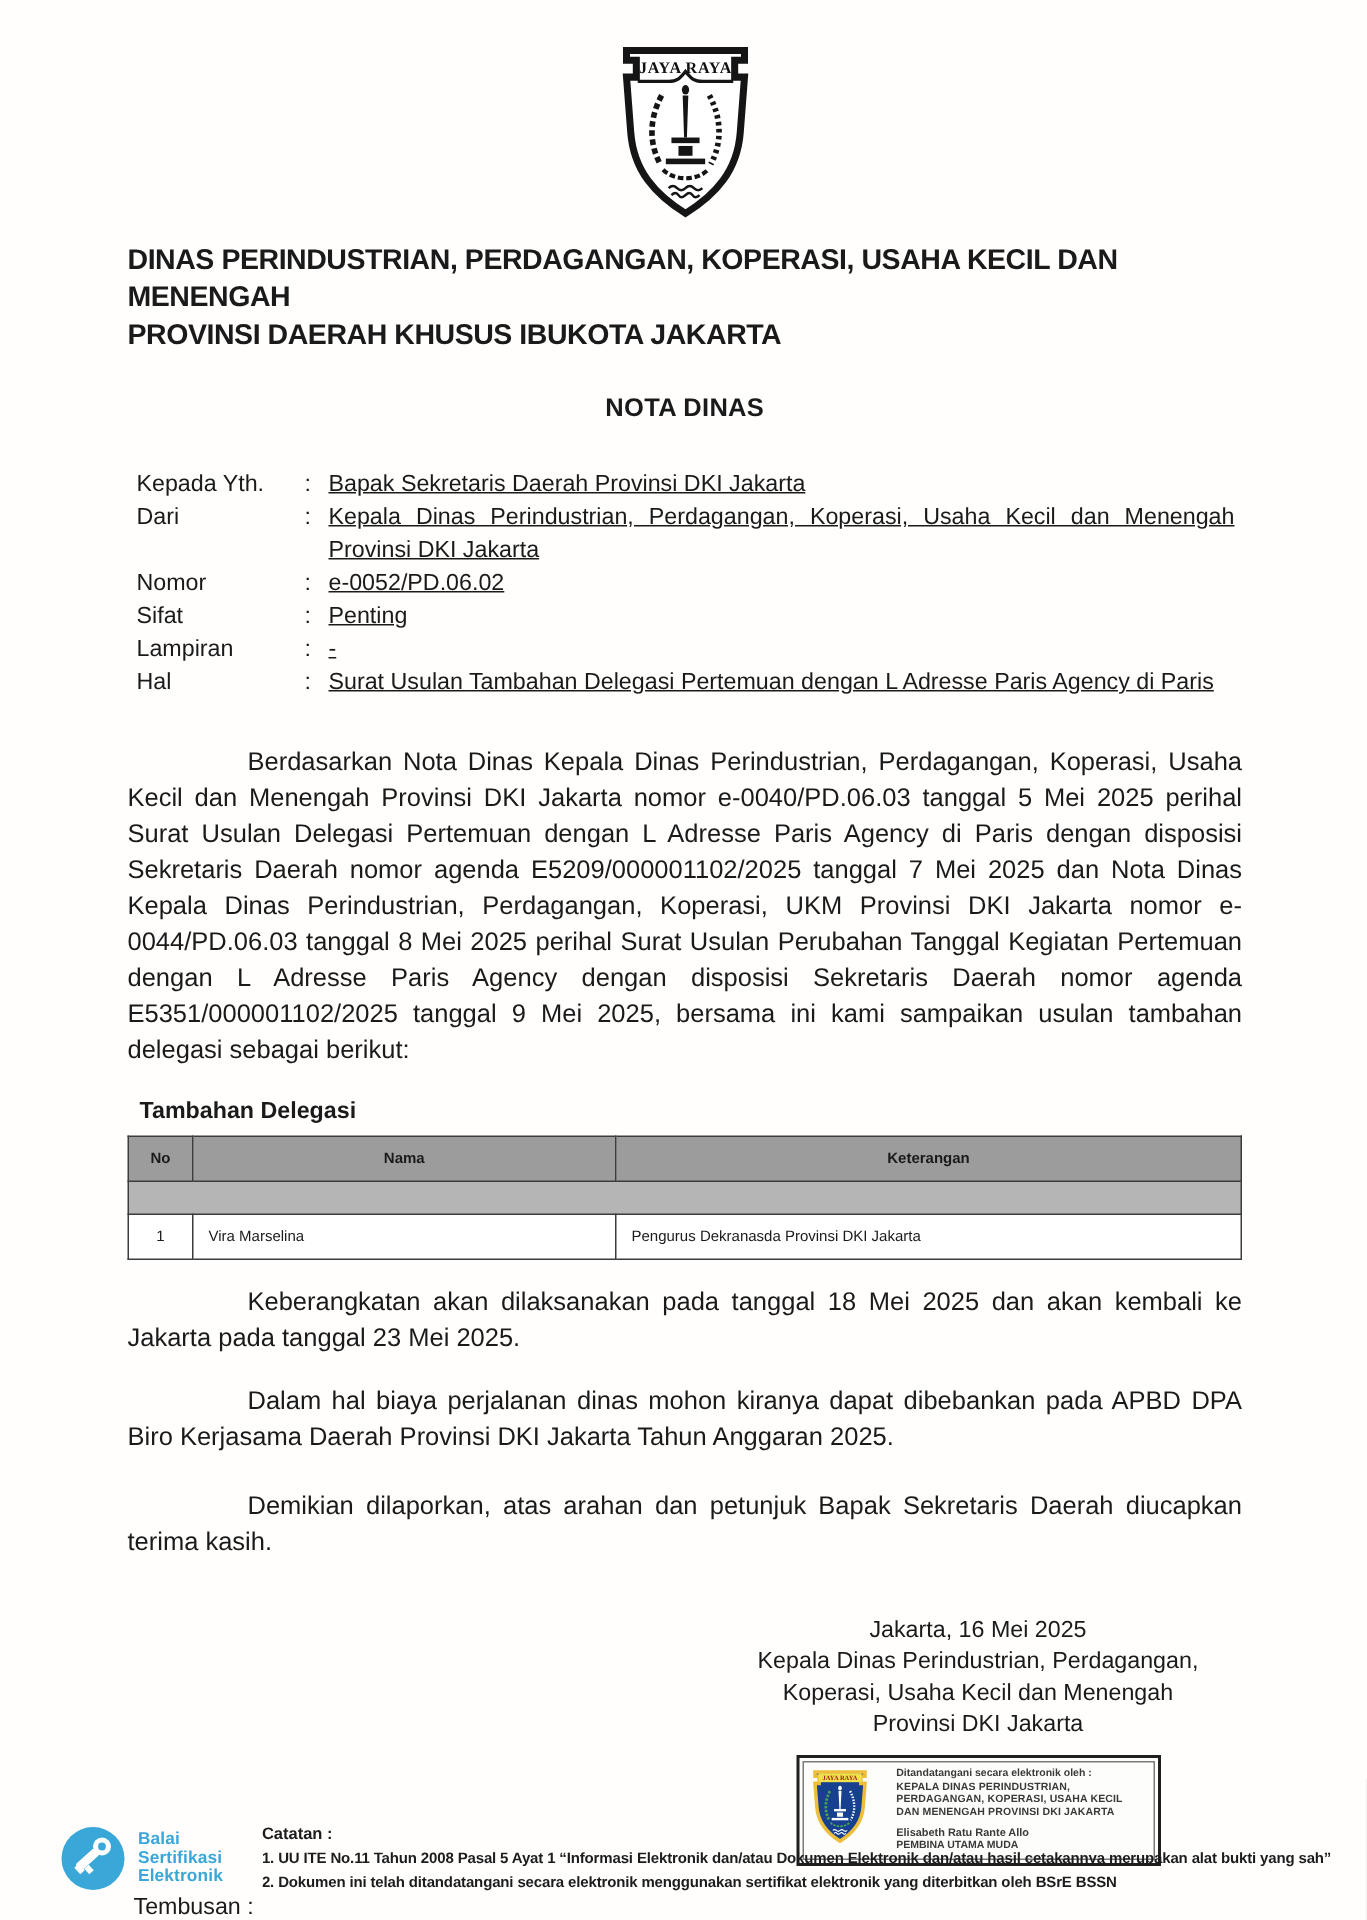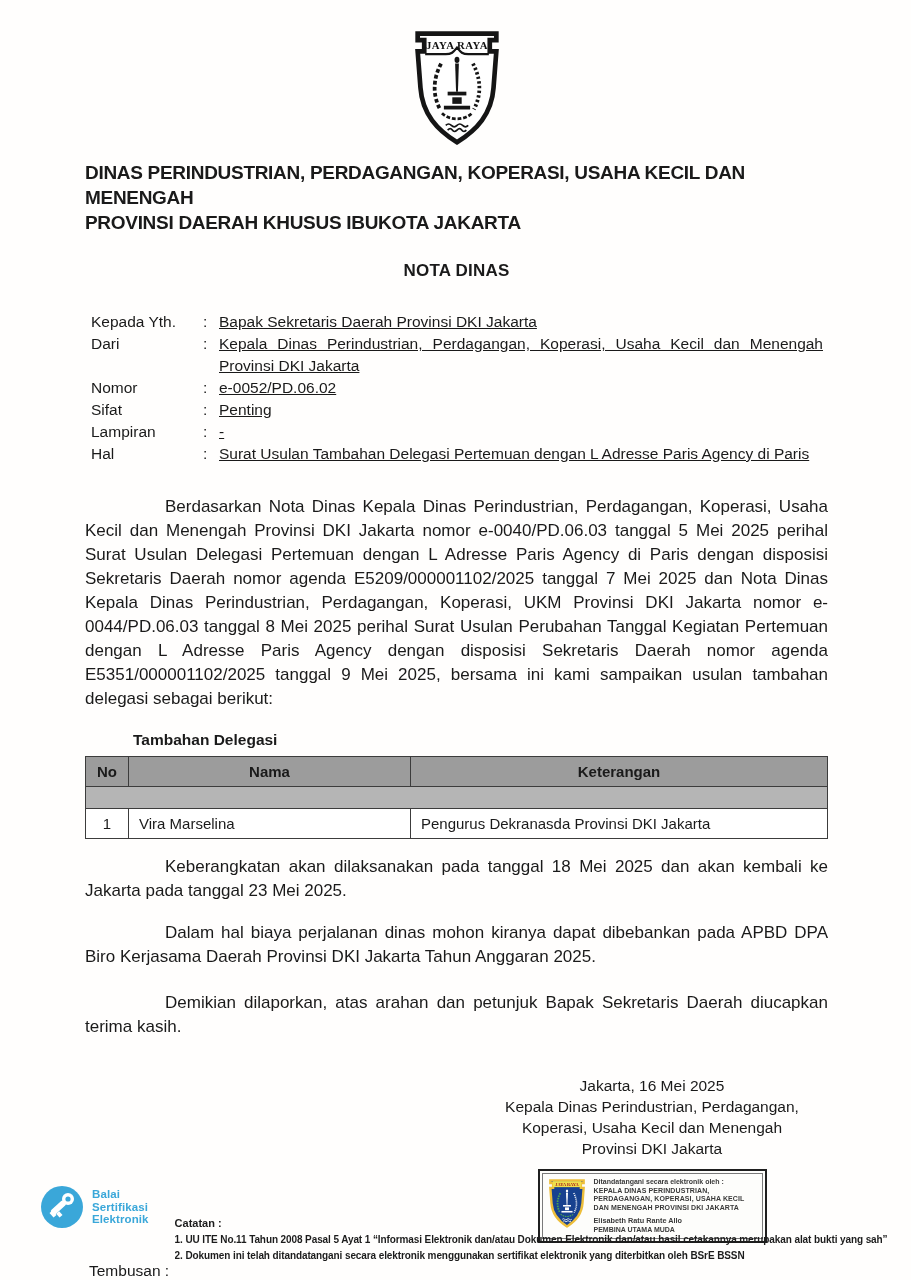--- a/index.html
+++ b/index.html
@@ -43,26 +43,26 @@
     font-size:17px; line-height:24px;
     text-align:justify;
     text-indent:80px;
   }
   .para.p1 { margin-top:30px; }
   .para.p2 { margin-top:16px; }
   .para.p3 { margin-top:18px; }
   .para.p4 { margin-top:22px; }
 
   
-  .table-title { margin-top:20px; padding-left:8px; font-size:15.5px; font-weight:bold;margin-left:40px; }
+  .table-title { margin-top:20px; padding-left:8px; font-size:15.5px; font-weight:bold; }
   table.delegasi {
     width:100%;
     margin-top:7px;
     border-collapse:collapse;
-    font-size:15px;
+    font-size:10px;
   }
   table.delegasi th, table.delegasi td { border:1.7px solid #3c3c3c; }
   table.delegasi th {
     background:#9c9c9c;
     font-weight:bold;
     height:27px;
     text-align:center;
   }
   table.delegasi .empty-row td { background:#b5b5b5; height:19px; }
   table.delegasi .data-row td { height:27px; background:#fff; }
@@ -79,24 +79,25 @@
     font-size:15.5px;
     line-height:21px;
   }
   .stamp-box {
     margin:10px auto 0 auto;
     width:212px;
     border:2px solid #1f1f1f;
     outline:1px solid #7a7a7a;
     outline-offset:-5px;
     background:#fdfdfb;
-    padding:7px 6px 6px 7px;
+    padding:7px 20px 6px 7px;
     display:flex;
     align-items:flex-start;
     text-align:left;
+    gap:11px;
   }
   .stamp-text { margin-left:7px; font-size:7px; line-height:8.6px; color:#3a3a3a; }
   .stamp-line1 { font-weight:600; }
   .stamp-caps { font-weight:bold; letter-spacing:0.1px; }
   .stamp-name { margin-top:5px; font-weight:bold; font-size:7.3px; }
   .stamp-rank { font-weight:bold; }
 
   
   .tembusan { margin-top:16px; font-size:15.5px; line-height:24px; }
   .tembusan-title { padding-left:4px; }
@@ -111,21 +112,21 @@
   }
   .bse-logo { display:flex; align-items:center; }
   .bse-name {
     margin-left:8px;
     color:#3aa7d9;
     font-weight:bold;
     font-size:11.5px;
     line-height:12.5px;
     letter-spacing:0.1px;
   }
-  .catatan { margin-left:26px; color:#1c1c1c;margin-top:32px; }
+  .catatan { margin-left:26px; color:#1c1c1c; }
   .catatan-title { font-weight:bold; font-size:11px; margin-bottom:3px; }
   .catatan-note {
     font-weight:bold;
     font-size:10px;
     line-height:16px;
     white-space:nowrap;
     overflow:hidden;
     letter-spacing:-0.1px;
   }
 </style>

